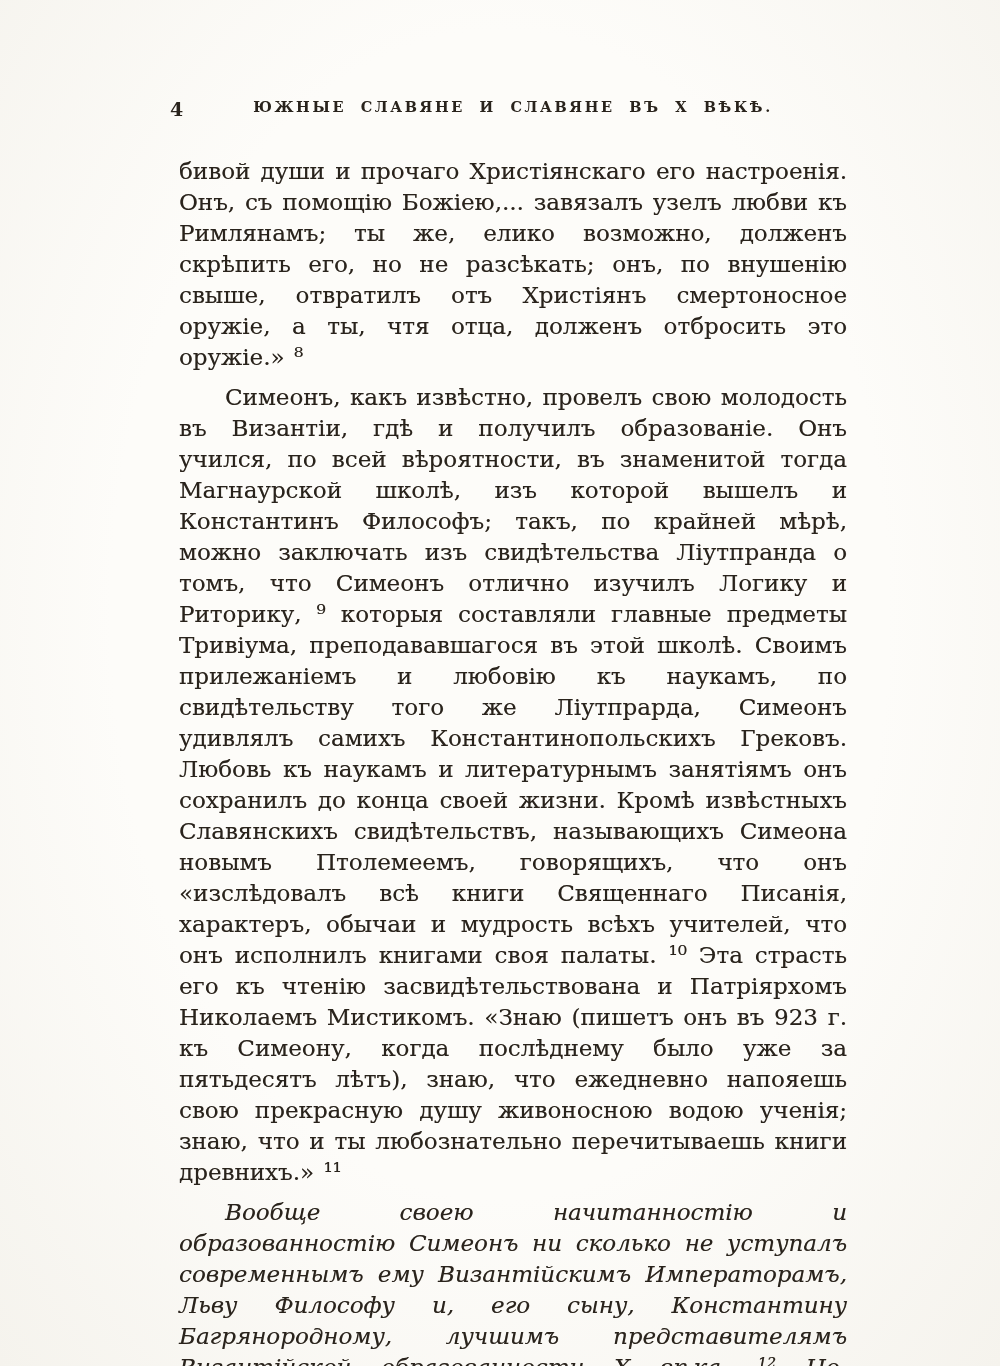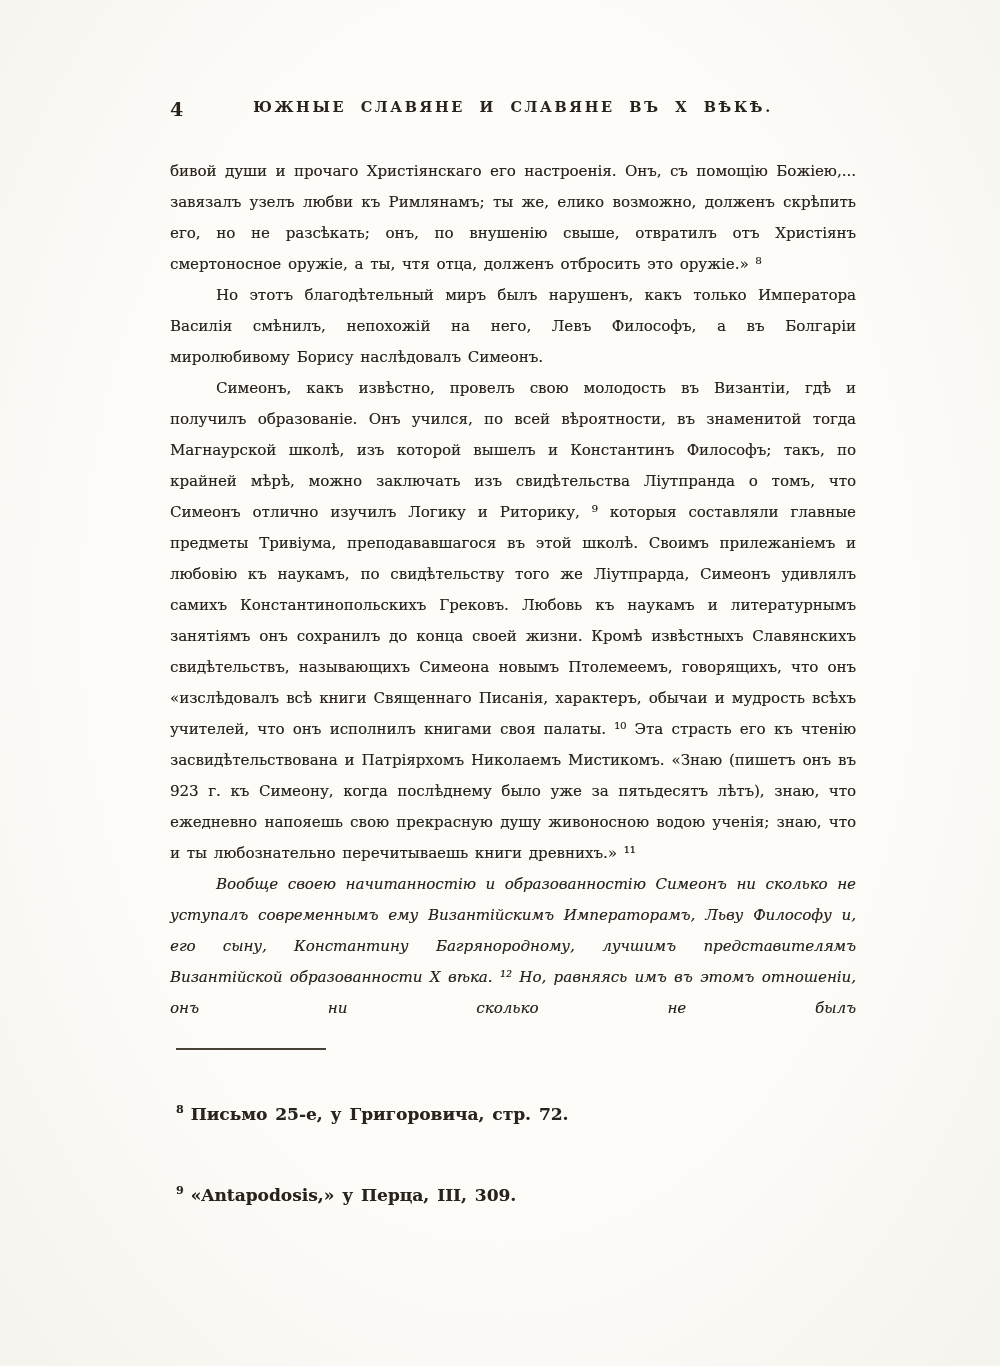--- a/index.html
+++ b/index.html
@@ -33,22 +33,22 @@
   }
   .running-title {
     text-align: center;
     font-size: 14.5px;
     font-weight: 700;
     letter-spacing: 2.6px;
     word-spacing: 7px;
     white-space: nowrap;
   }
   .body-text p {
-    margin: 0;
-    font-size: 15px;
+    margin: 9px;
+    font-size: 23px;
     line-height: 31px;
     text-align: justify;
     text-indent: 46px;
     word-spacing: 2px;
     text-shadow: 0.25px 0.3px 0.2px rgba(45, 34, 22, 0.45);
   }
   .body-text p.continuation {
     text-indent: 0;
   }
   .body-text p.page-cut {
@@ -87,21 +87,20 @@
 
 <div class="scan-page">
 
   <div class="page-header">
     <span class="page-number">4</span>
     <div class="running-title">ЮЖНЫЕ СЛАВЯНЕ И СЛАВЯНЕ ВЪ X ВѢКѢ.</div>
   </div>
 
   <div class="body-text">
     <p class="continuation">бивой души и прочаго Христіянскаго его настроенія. Онъ, съ помощію Божіею,... завязалъ узелъ любви къ Римлянамъ; ты же, елико возможно, долженъ скрѣпить его, но не разсѣкать; онъ, по внушенію свыше, отвратилъ отъ Христіянъ смертоносное оружіе, а ты, чтя отца, долженъ отбросить это оружіе.» ⁸</p>
-    <p>Но этотъ благодѣтельный миръ былъ нарушенъ, какъ только Императора Василія смѣнилъ, непохожій на него, Левъ Философъ, а въ Болгаріи миролюбивому Борису наслѣдовалъ Симеонъ.</p>
     <p>Симеонъ, какъ извѣстно, провелъ свою молодость въ Византіи, гдѣ и получилъ образованіе. Онъ учился, по всей вѣроятности, въ знаменитой тогда Магнаурской школѣ, изъ которой вышелъ и Константинъ Философъ; такъ, по крайней мѣрѣ, можно заключать изъ свидѣтельства Ліутпранда о томъ, что Симеонъ отлично изучилъ Логику и Риторику, ⁹ которыя составляли главные предметы Тривіума, преподававшагося въ этой школѣ. Своимъ прилежаніемъ и любовію къ наукамъ, по свидѣтельству того же Ліутпрарда, Симеонъ удивлялъ самихъ Константинопольскихъ Грековъ. Любовь къ наукамъ и литературнымъ занятіямъ онъ сохранилъ до конца своей жизни. Кромѣ извѣстныхъ Славянскихъ свидѣтельствъ, называющихъ Симеона новымъ Птолемеемъ, говорящихъ, что онъ «изслѣдовалъ всѣ книги Священнаго Писанія, характеръ, обычаи и мудрость всѣхъ учителей, что онъ исполнилъ книгами своя палаты. ¹⁰ Эта страсть его къ чтенію засвидѣтельствована и Патріярхомъ Николаемъ Мистикомъ. «Знаю (пишетъ онъ въ 923 г. къ Симеону, когда послѣднему было уже за пятьдесятъ лѣтъ), знаю, что ежедневно напояешь свою прекрасную душу живоносною водою ученія; знаю, что и ты любознательно перечитываешь книги древнихъ.» ¹¹</p>
     <p class="page-cut">Вообще своею начитанностію и образованностію Симеонъ ни сколько не уступалъ современнымъ ему Византійскимъ Императорамъ, Льву Философу и, его сыну, Константину Багрянородному, лучшимъ представителямъ Византійской образованности X вѣка. ¹² Но, равняясь имъ въ этомъ отношеніи, онъ ни сколько не былъ</p>
   </div>
 
   <div class="footnote-rule"></div>
 
   <div class="footnotes">
     <div class="footnote">
       <span class="fn-marker">8</span><span>Письмо 25-е, у Григоровича, стр. 72.</span>
     </div>

